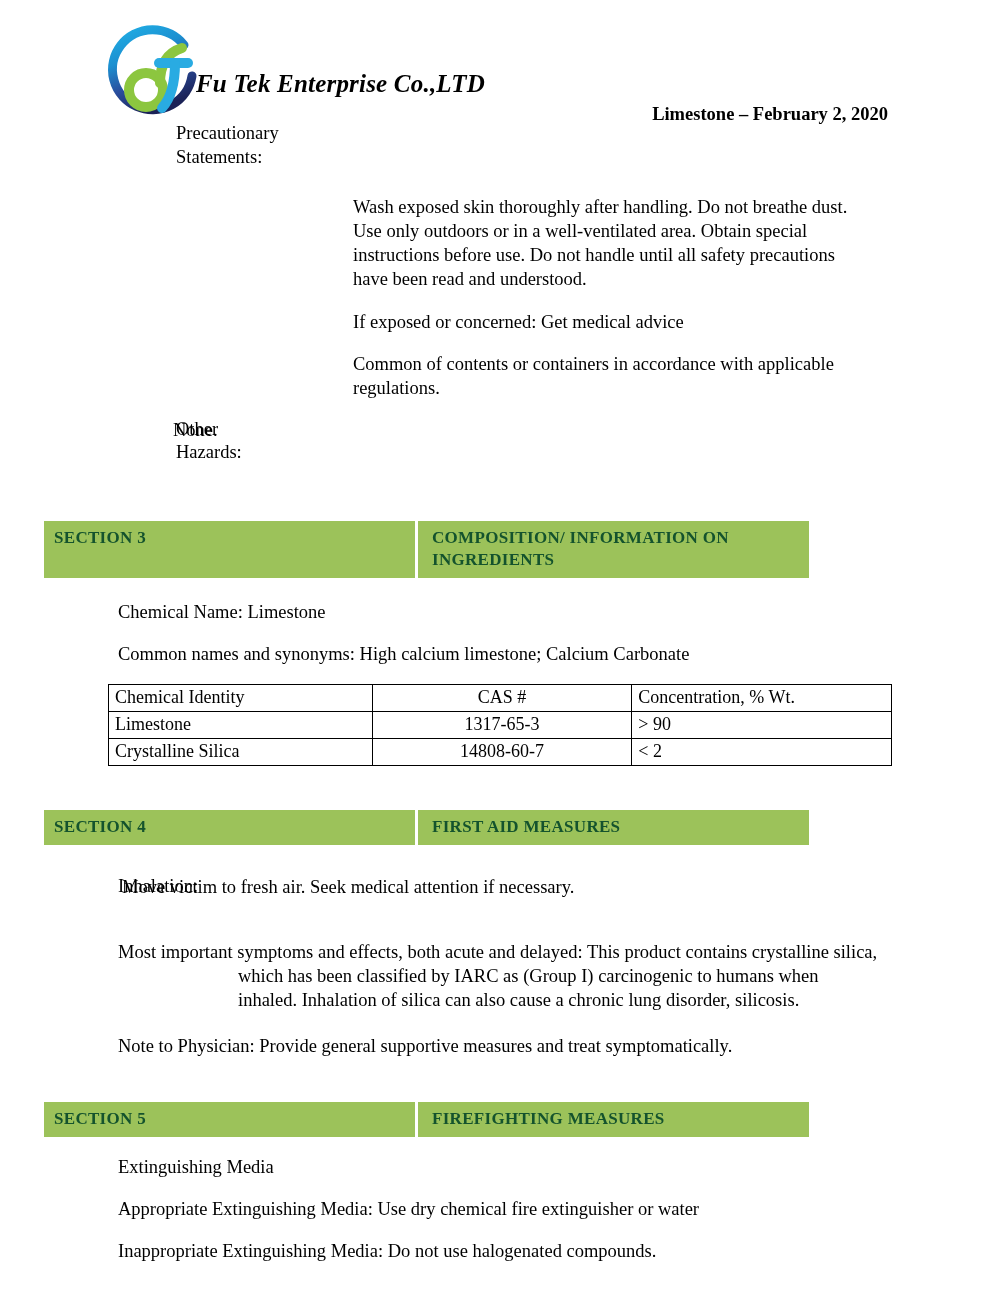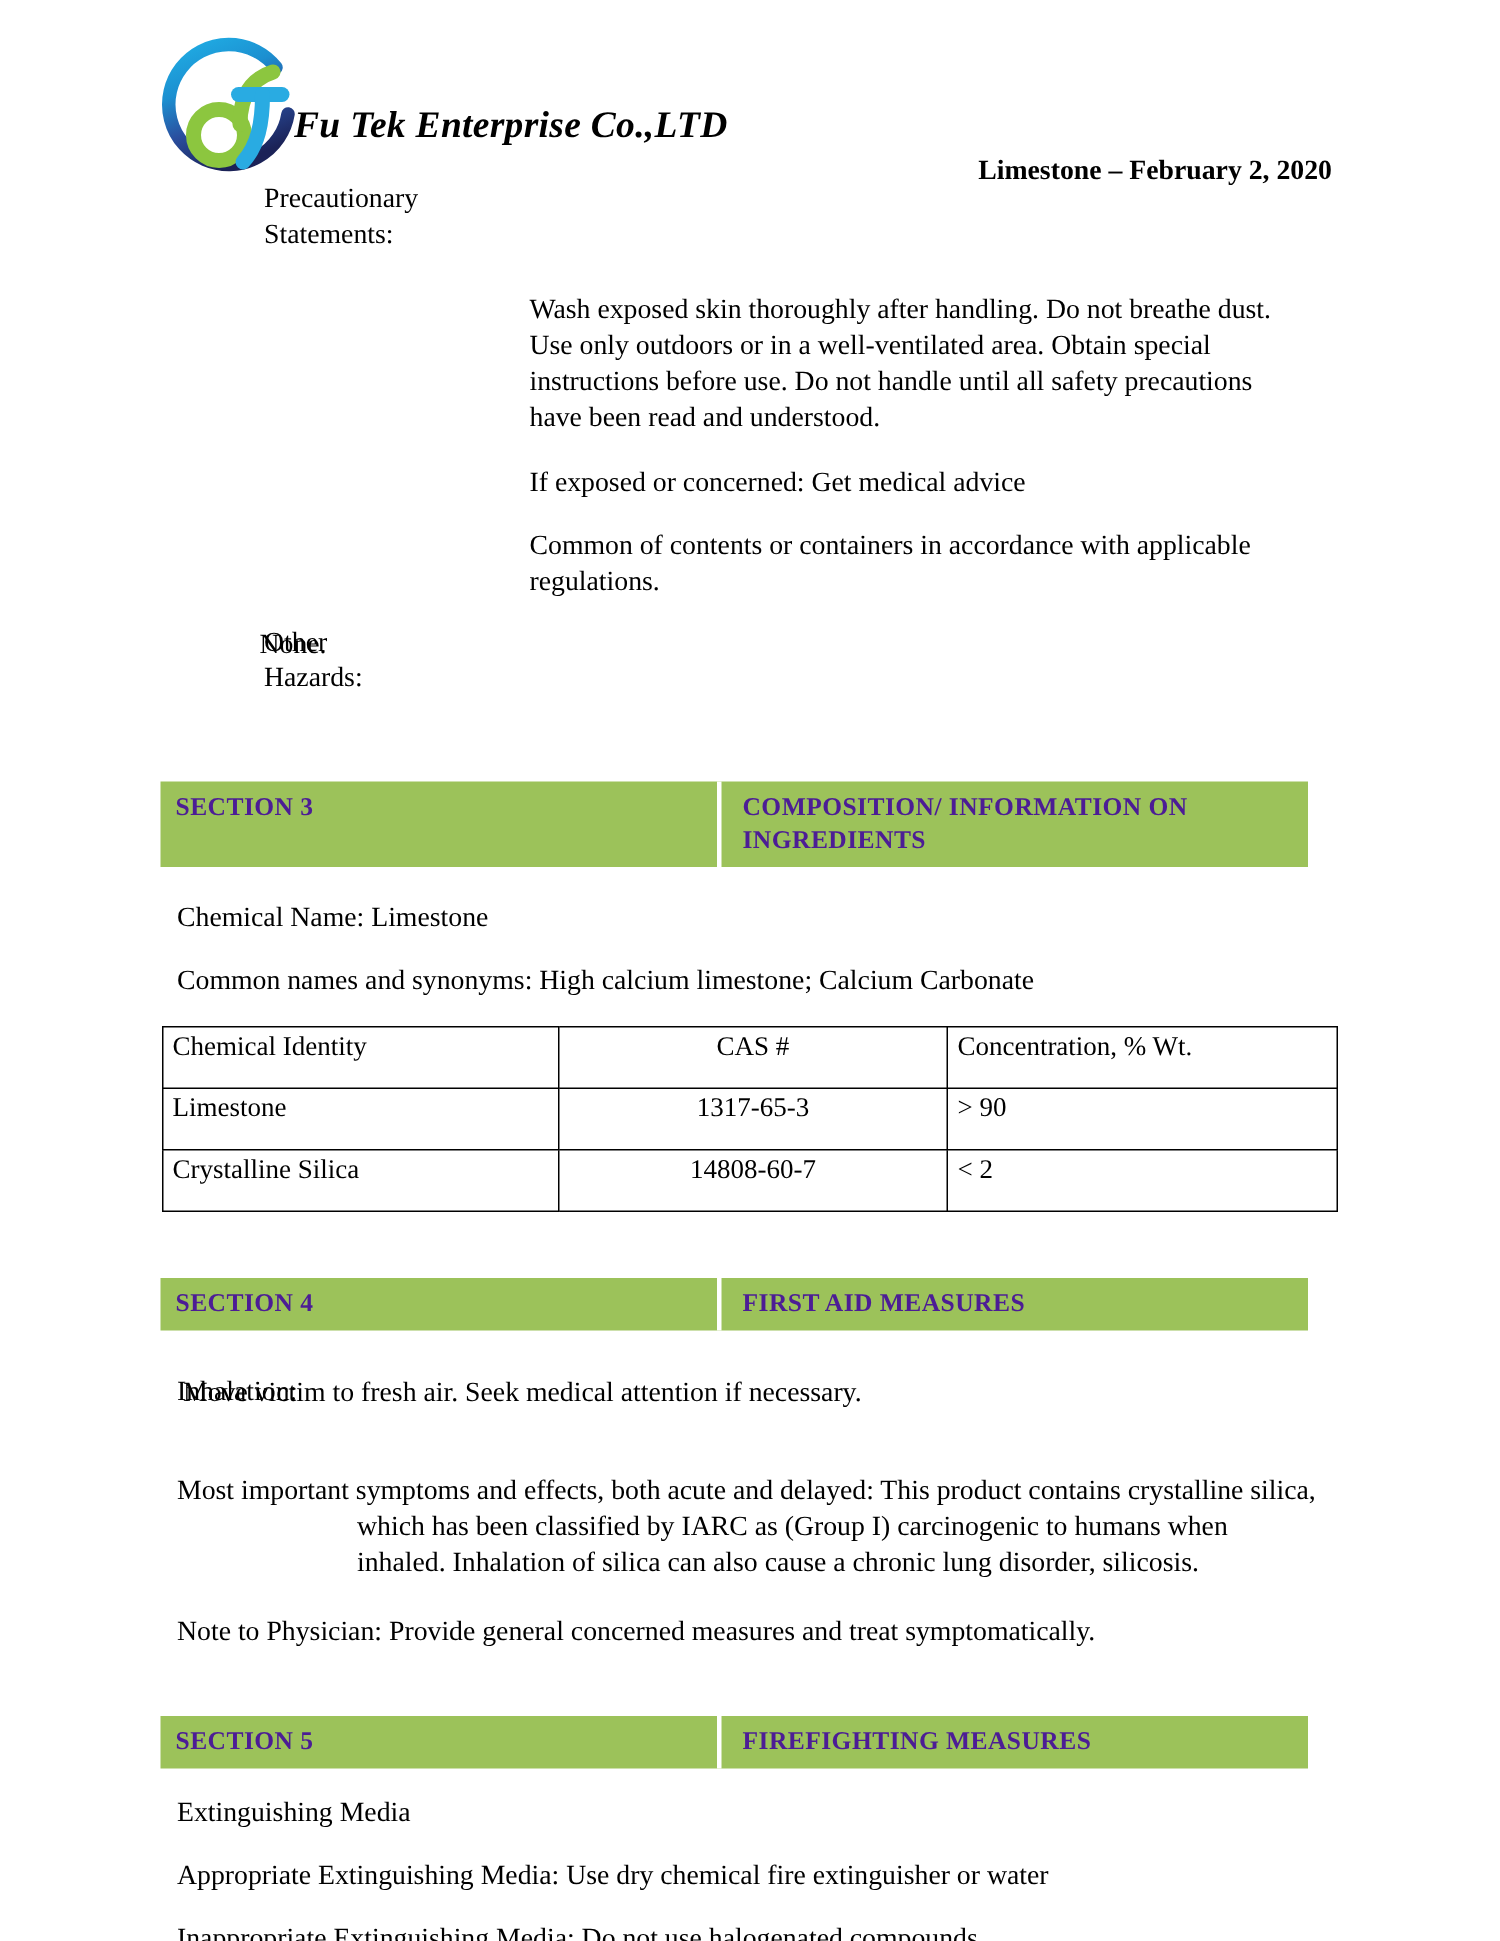--- a/index.html
+++ b/index.html
@@ -90,24 +90,24 @@
   .gap-18 { height: 18px; }
   .gap-22 { height: 22px; }
   .gap-26 { height: 26px; }
   .gap-30 { height: 30px; }
   .gap-44 { height: 44px; }
   .gap-56 { height: 56px; }
 
   
   .section-bar {
     display: flex;
-    margin-left: 107px;
+    margin-left: 44px;
     width: 765px;
     background: #9CC25A;
-    color: #4c1d95;
+    color: #14532d;
   }
   .section-bar .sb-left {
     width: 374px;
     flex: 0 0 374px;
     padding: 6px 0 7px 10px;
     font-size: 17px;
     font-weight: bold;
     letter-spacing: 0.3px;
     border-right: 3px solid #ffffff;
     line-height: 1.30;
@@ -123,21 +123,21 @@
 
   
   table.comp-table {
     margin-left: 108px;
     border-collapse: collapse;
     width: 784px;
     font-size: 18px;
   }
   table.comp-table td {
     border: 1.4px solid #000000;
-    padding: 1px 6px 16px 6px;
+    padding: 1px 6px 2px 6px;
     line-height: 1.28;
     height: 24px;
   }
   table.comp-table td.c1 { width: 264px; text-align: left; }
   table.comp-table td.c2 { width: 260px; text-align: center; }
   table.comp-table td.c3 { width: 260px; }
 
   .hang {
     font-size: 18.5px;
     line-height: 1.30;
@@ -271,21 +271,21 @@
 
     <div class="gap-22"></div>
 
 
     <div class="gap-18"></div>
 
     <div class="hang-indent">Most important symptoms and effects, both acute and delayed: This product contains crystalline silica, which has been classified by IARC as (Group I) carcinogenic to humans when inhaled.  Inhalation of silica can also cause a chronic lung disorder, silicosis.</div>
 
     <div class="gap-22"></div>
 
-    <div class="hang">Note to Physician: Provide general concerned measures and treat symptomatically.</div>
+    <div class="hang">Note to Physician: Provide general supportive measures and treat symptomatically.</div>
 
     <div class="gap-44"></div>
 
     <div class="section-bar">
       <div class="sb-left">SECTION 5</div>
       <div class="sb-right">FIREFIGHTING MEASURES</div>
     </div>
 
     <div class="gap-18"></div>
 

